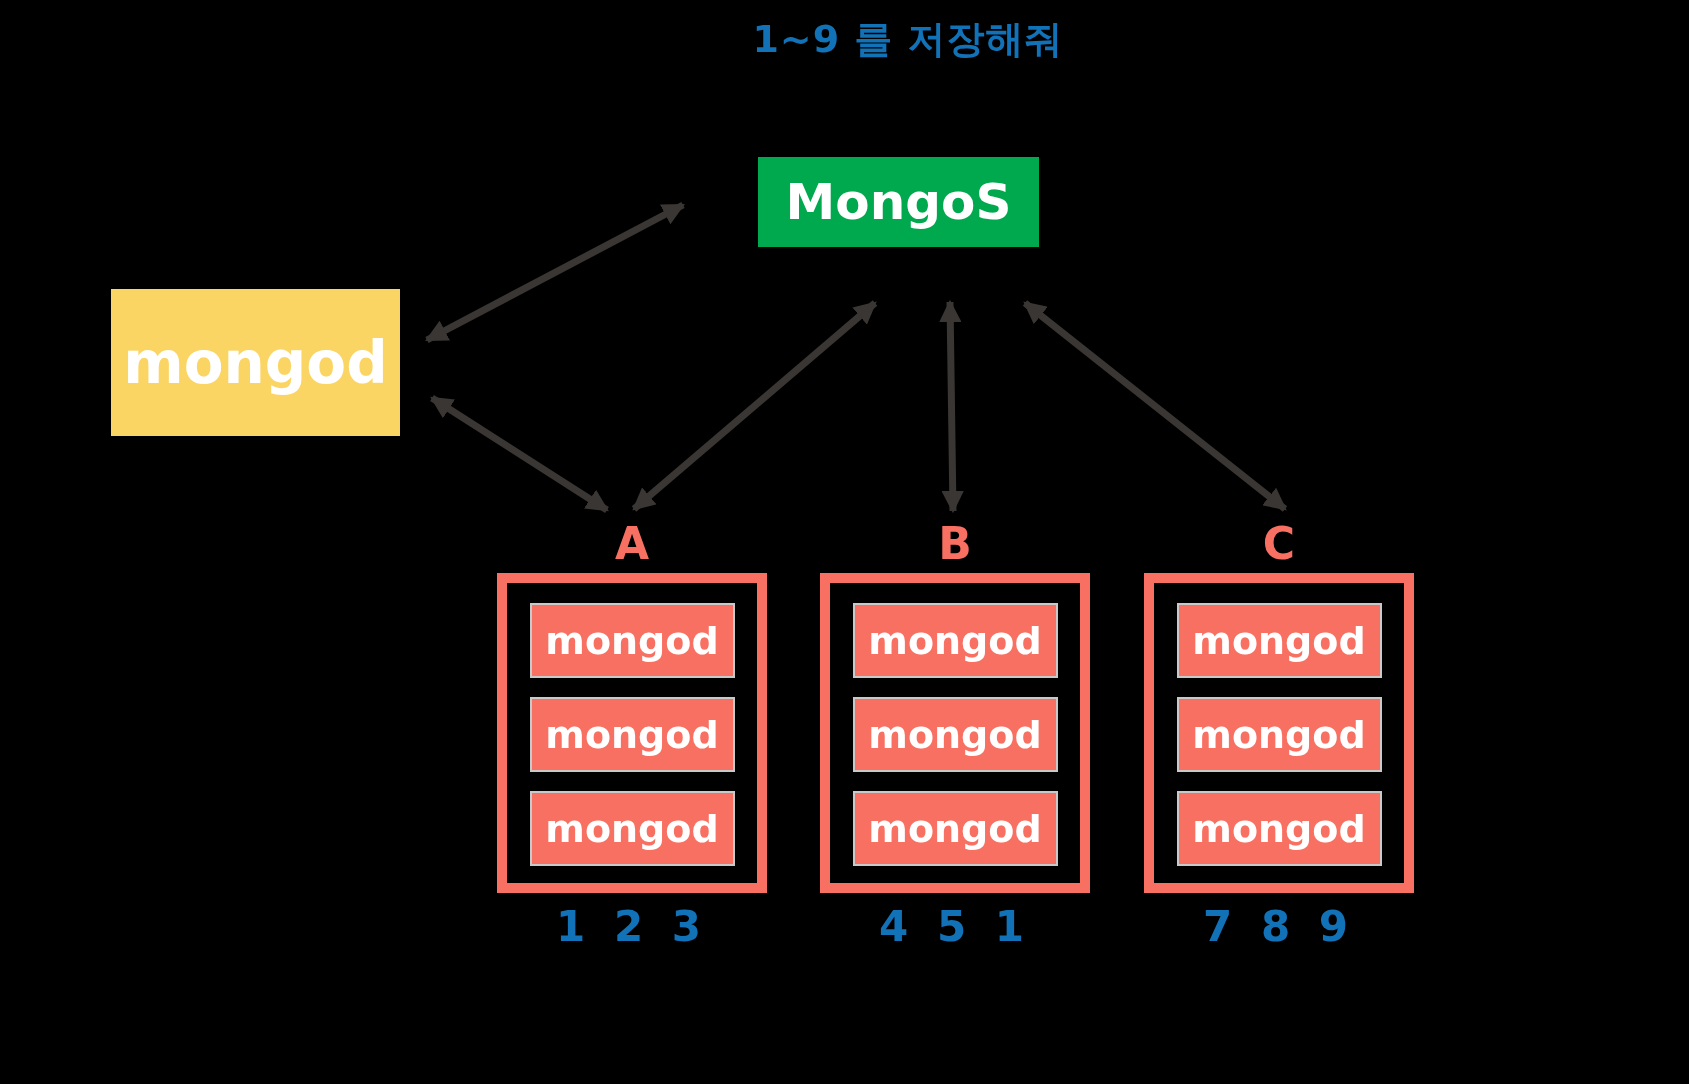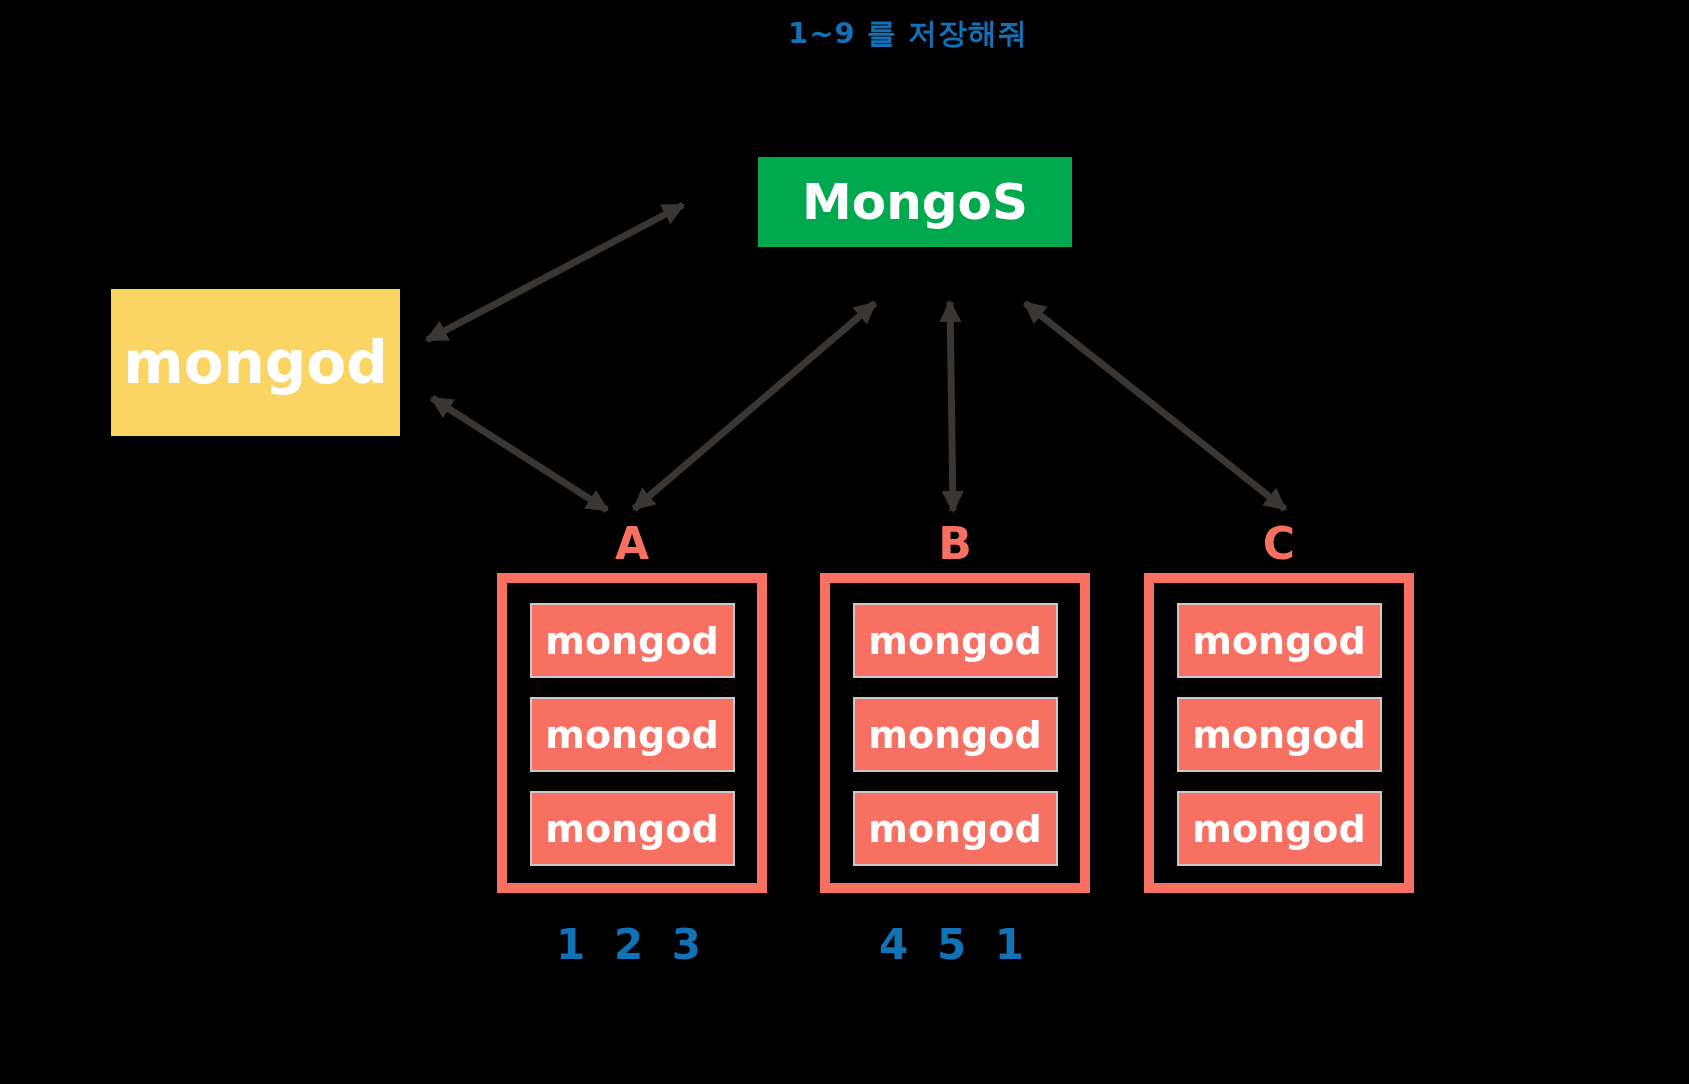--- a/index.html
+++ b/index.html
@@ -22,34 +22,34 @@
     font-family: "DejaVu Sans", "Liberation Sans", sans-serif;
     font-weight: bold;
     overflow: hidden;
   }
   .title {
     position: absolute;
     left: 908px;
     top: 14px;
     transform: translateX(-50%);
     color: var(--blue);
-    font-size: 29px;
+    font-size: 38px;
     letter-spacing: 1px;
     white-space: nowrap;
   }
   .node {
     position: absolute;
     display: flex;
     align-items: center;
     justify-content: center;
     color: var(--text_light);
   }
   .mongos {
     left: 758px; top: 157px;
-    width: 314px; height: 90px;
+    width: 281px; height: 90px;
     background: var(--green);
     font-size: 50px;
   }
   .config {
     left: 111px; top: 289px;
     width: 289px; height: 147px;
     background: var(--yellow);
     font-size: 58px;
   }
   .arrows-layer {
@@ -97,21 +97,21 @@
     background: var(--coral);
     border: 2px solid var(--member_border);
     color: var(--text_light);
     font-size: 38px;
     display: flex;
     align-items: center;
     justify-content: center;
   }
   .shard .nums {
     position: absolute;
-    top: 347px;
+    top: 329px;
     width: 100%;
     text-align: center;
     color: var(--blue);
     font-size: 42px;
     letter-spacing: 7px;
     white-space: nowrap;
   }
 </style>
 </head>
 <body>
@@ -157,15 +157,16 @@
     <div class="nums">4 5 1</div>
   </div>
 
   <div class="shard shard-c">
     <div class="label">C</div>
     <div class="box">
       <div class="member">mongod</div>
       <div class="member">mongod</div>
       <div class="member">mongod</div>
     </div>
+    <div class="nums">7 8 9</div>
   </div>
 
 </div>
 
 </body></html>

